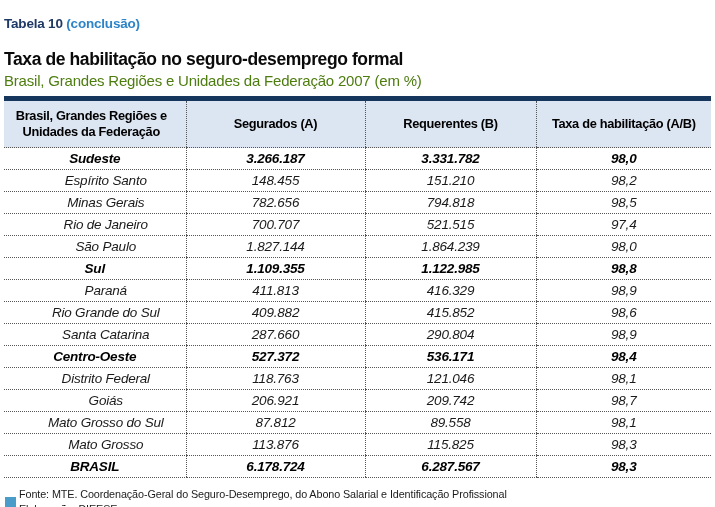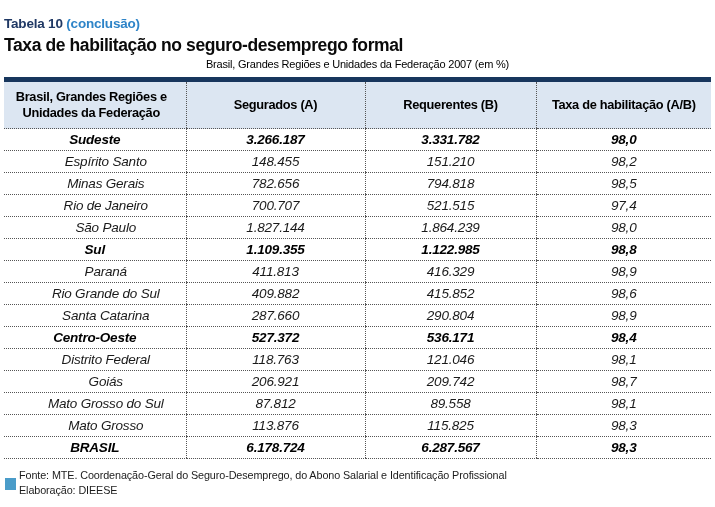--- a/index.html
+++ b/index.html
@@ -27,29 +27,28 @@
     letter-spacing: -0.2px;
     margin: 13px 0 2px 0;
   }
   .tabela-line .lbl { color: var(--title_dark_blue); }
   .tabela-line .suffix { color: var(--title_light_blue); }
 
   .page-title {
     font-size: 17.5px;
     font-weight: bold;
     letter-spacing: -0.4px;
-    margin: 4px 0 2px 0;
+    margin: 18px 0 2px 0;
     color: #0a0a0a;
   }
   .page-subtitle {
-    font-size: 11px;
+    font-size: 15px;
     letter-spacing: -0.2px;
-    color: #000000;
+    color: #4d7c0f;
     margin: 0 0 7px 0;
-    text-align: center;
   }
 
   table.data-table {
     width: 707px;
     border-collapse: collapse;
     table-layout: fixed;
   }
   col.c1 { width: 182px; }
   col.c2 { width: 179px; }
   col.c3 { width: 171px; }

